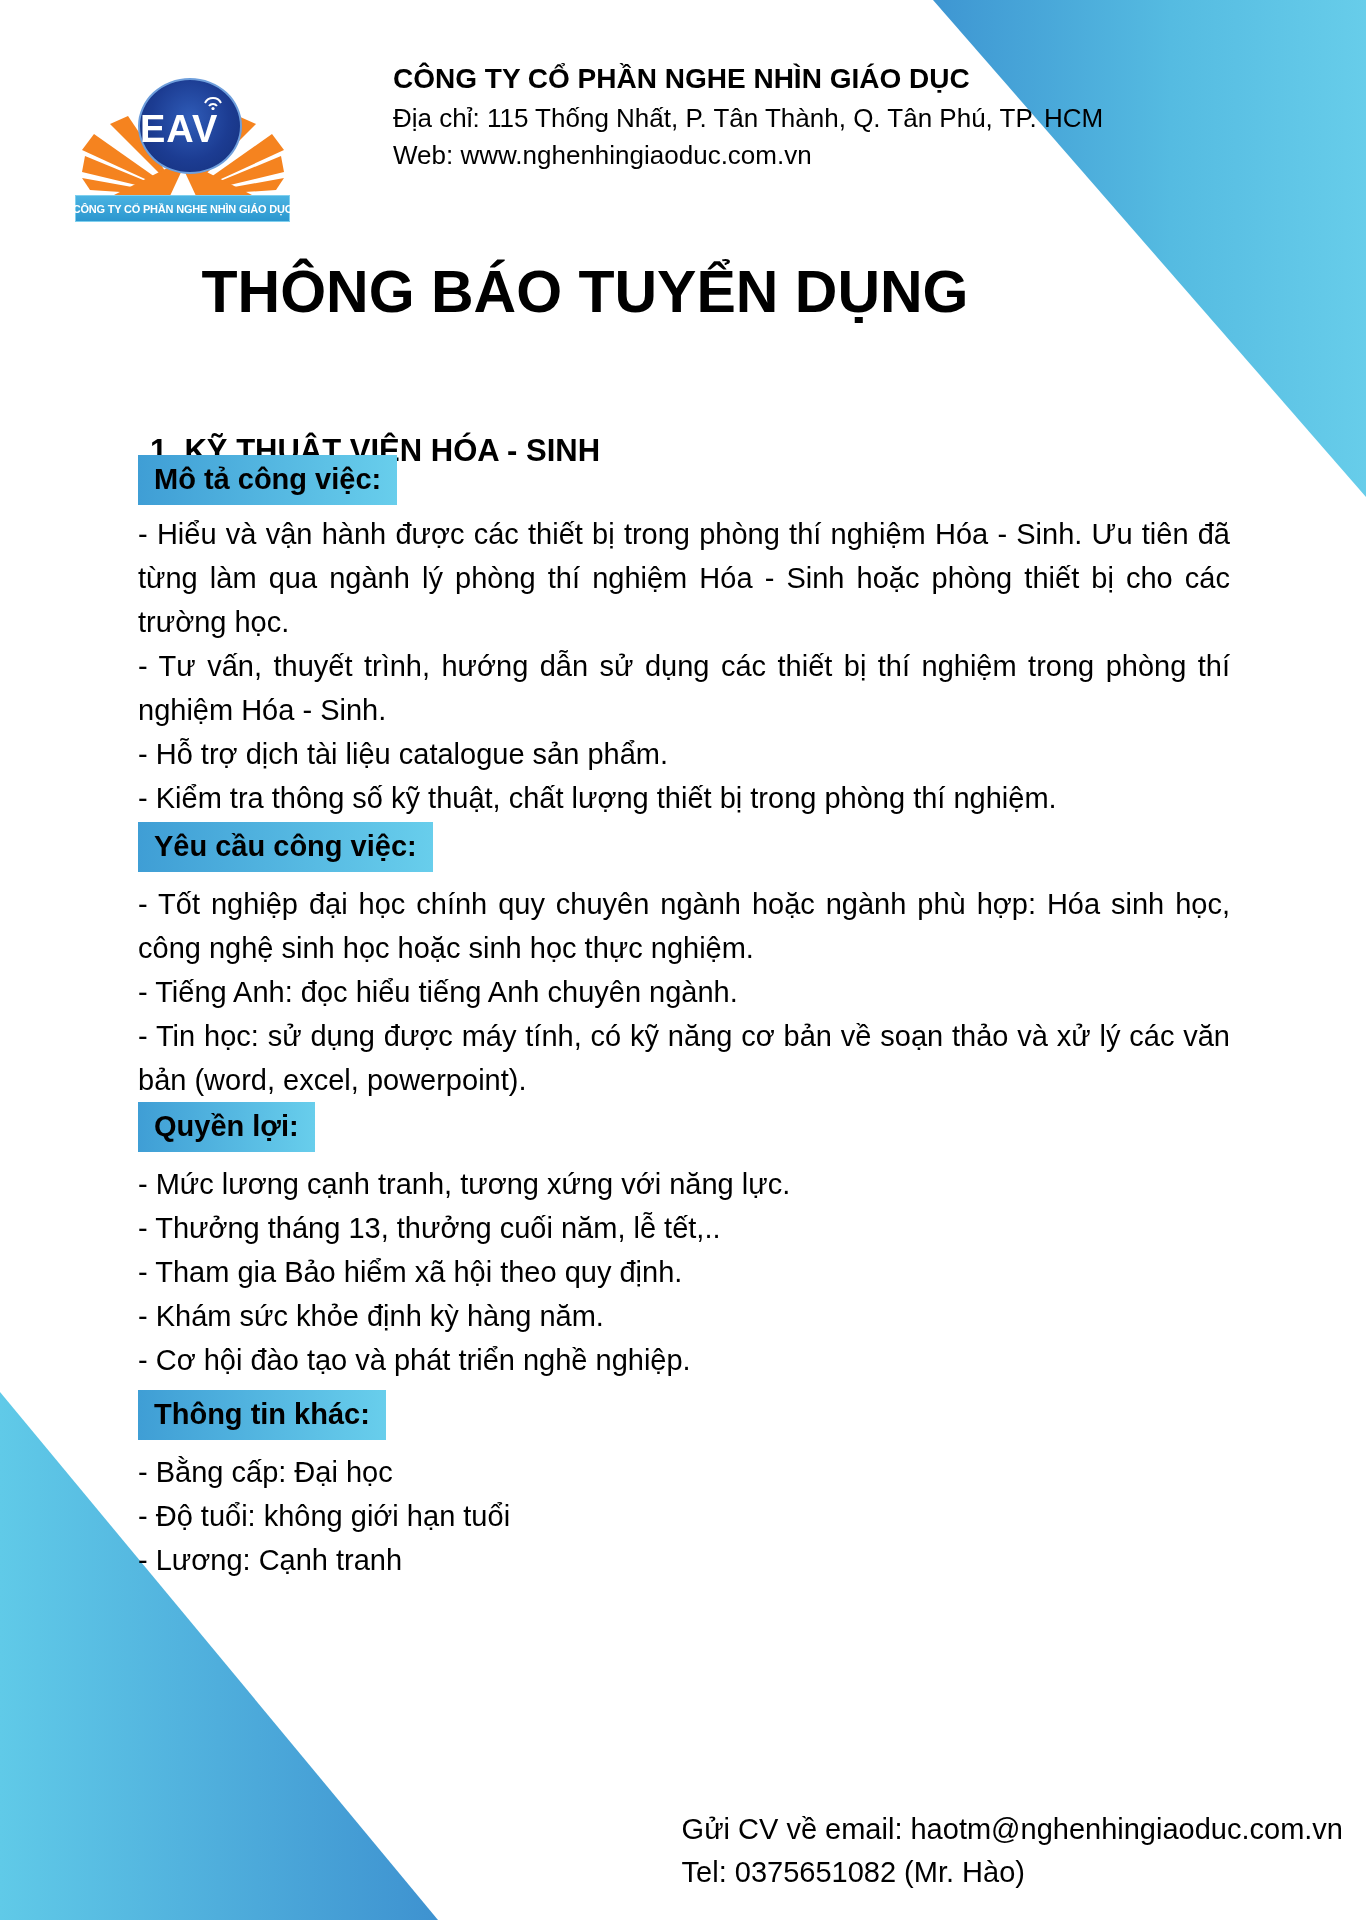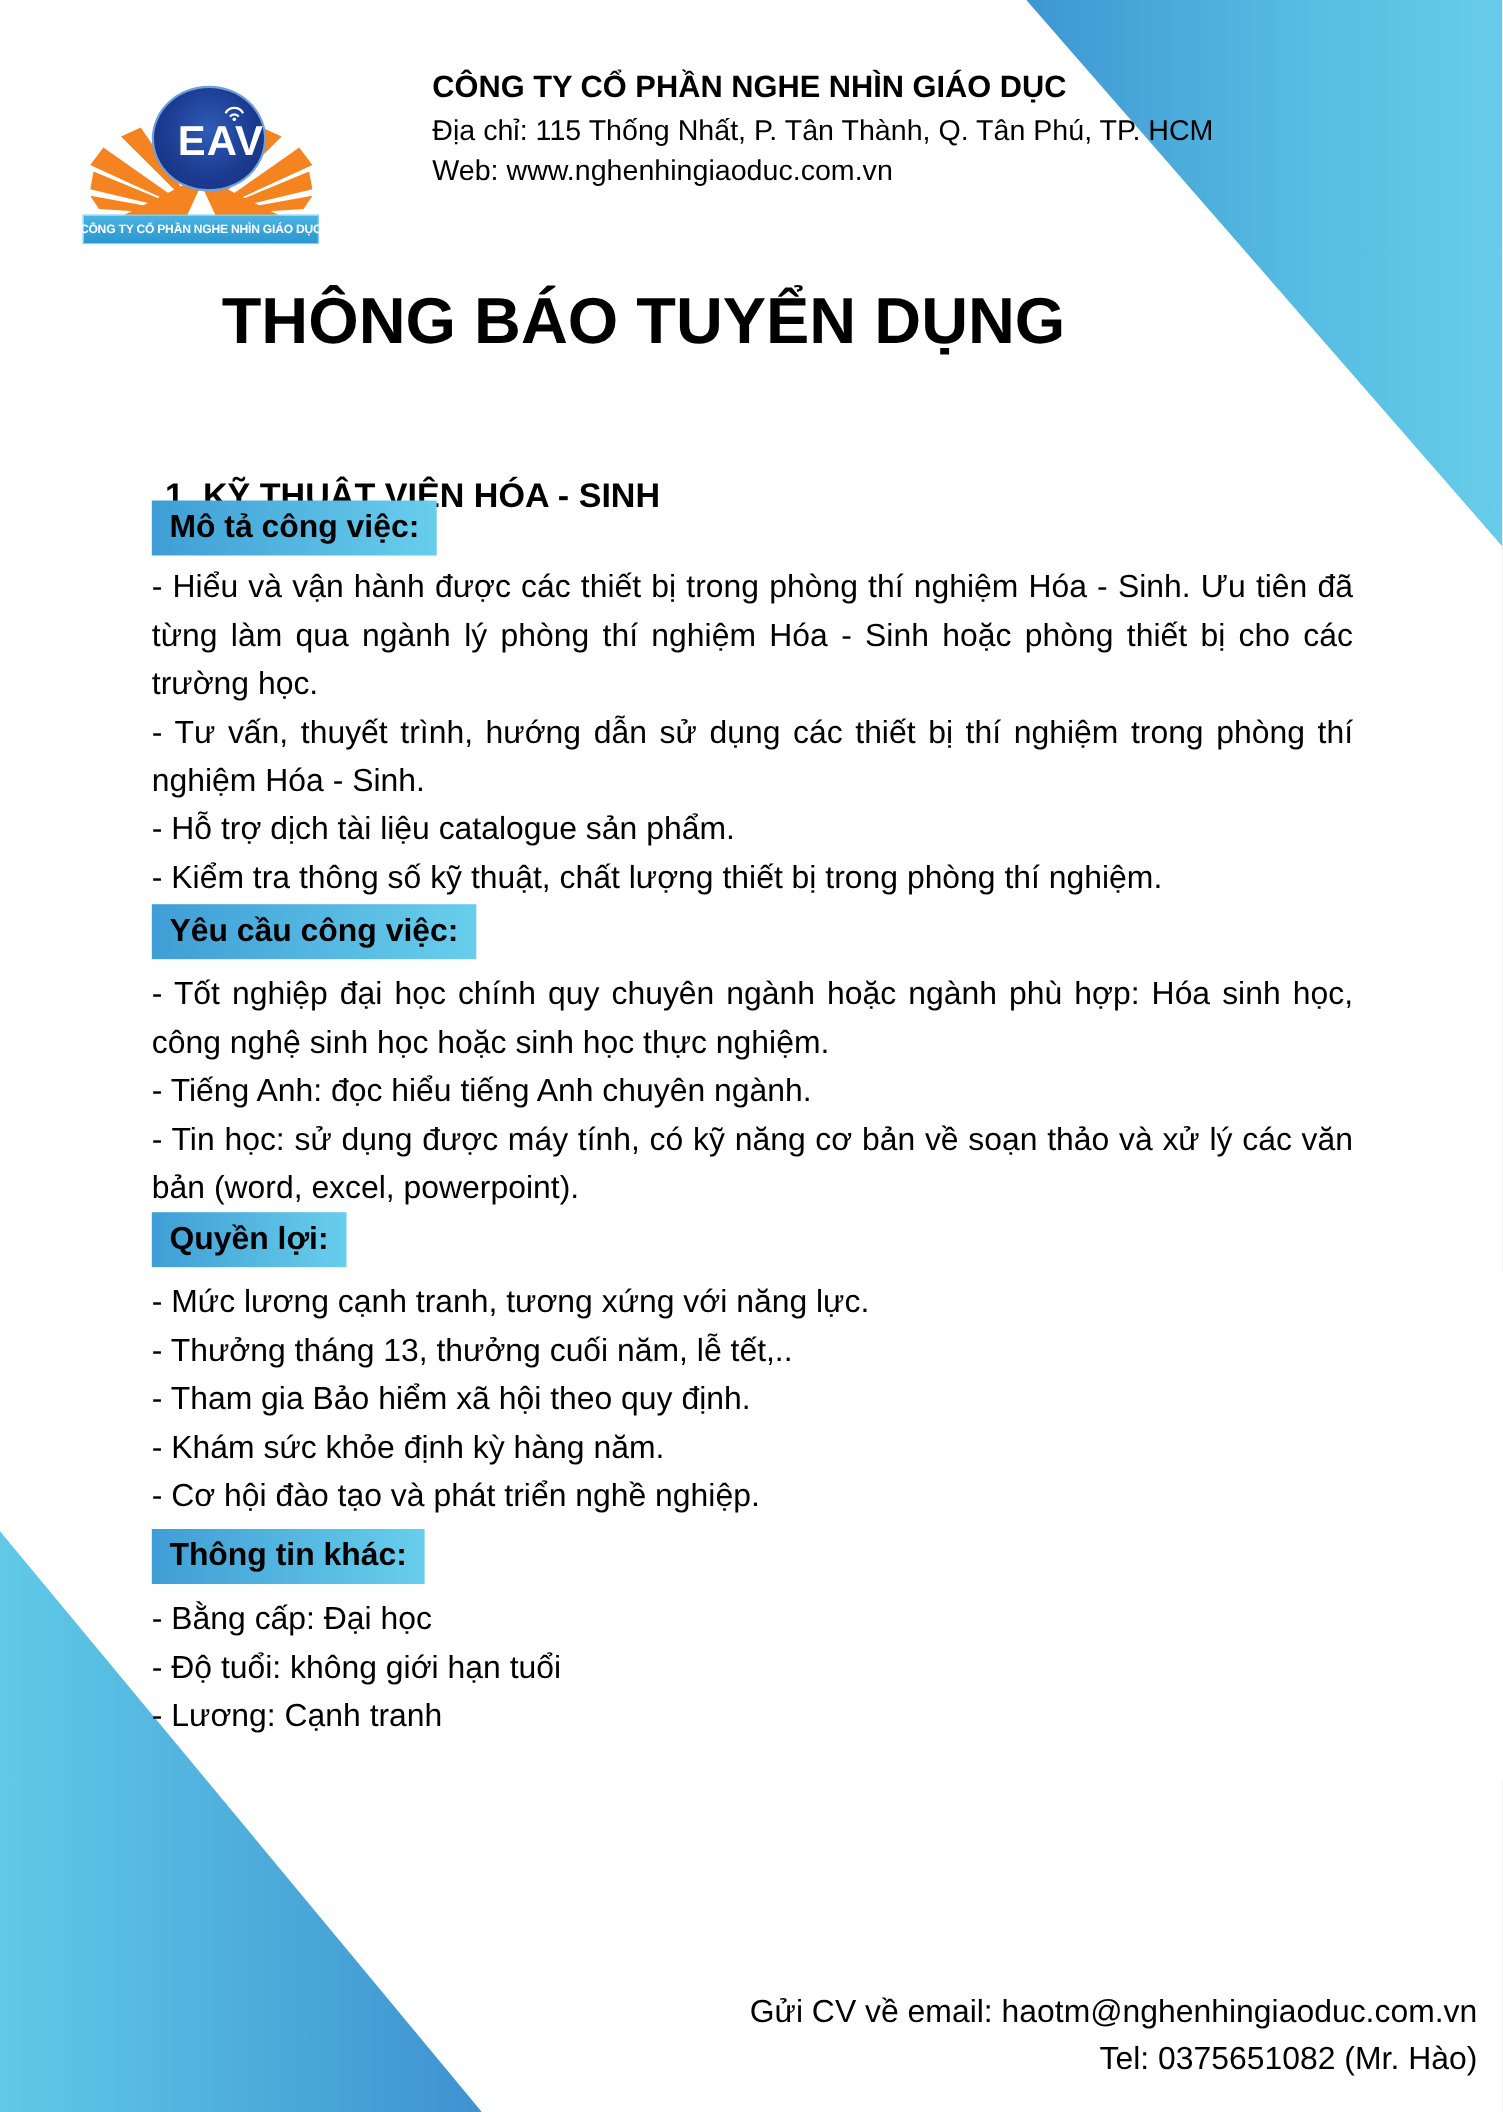--- a/index.html
+++ b/index.html
@@ -29,21 +29,21 @@
 
   
   .logo{position:absolute;left:75px;top:76px;width:216px;height:146px;}
   .logo-fan{position:absolute;left:7px;top:40px;width:202px;height:82px;}
   .logo-ellipse{
     position:absolute;left:63px;top:2px;width:104px;height:96px;
     border-radius:50%;
     background:radial-gradient(ellipse at 50% 42%,#2f5cb8 0%,#1c3c92 55%,#142f7a 100%);
     border:2px solid #6f9fdc;
     box-sizing:border-box;
-    display:flex;align-items:center;justify-content:flex-end;
+    display:flex;align-items:center;justify-content:flex-start;
   }
   .logo-ellipse .eav{
     color:#fff;font-size:38px;font-weight:bold;letter-spacing:1px;margin-top:6px;
   }
   .logo-wifi{position:absolute;left:61px;top:13px;width:24px;height:17px;}
   .logo-banner{
     position:absolute;left:0;top:119px;width:215px;height:27px;
     background:linear-gradient(180deg,#4ab3e2,#2b97cf);
     border:1px solid #7fd0ef;box-sizing:border-box;
     color:#fff;font-size:11px;font-weight:bold;letter-spacing:-0.2px;
@@ -82,21 +82,21 @@
   .body-block p{margin:0;text-align:justify;}
   .t1{top:512px;}
   .t2{top:882px;}
   .t3{top:1162px;}
   .t4{top:1450px;}
   .t4 p{text-align:left;}
 
   
   .footer{
     position:absolute;right:23px;top:1808px;
-    text-align:right;font-size:29px;line-height:43px;white-space:nowrap;
+    font-size:29px;line-height:43px;white-space:nowrap;
   }
 </style>
 </head>
 <body>
 
 <div class="page">
 
   <div class="tri-tr"></div>
   <div class="tri-bl"></div>
 

